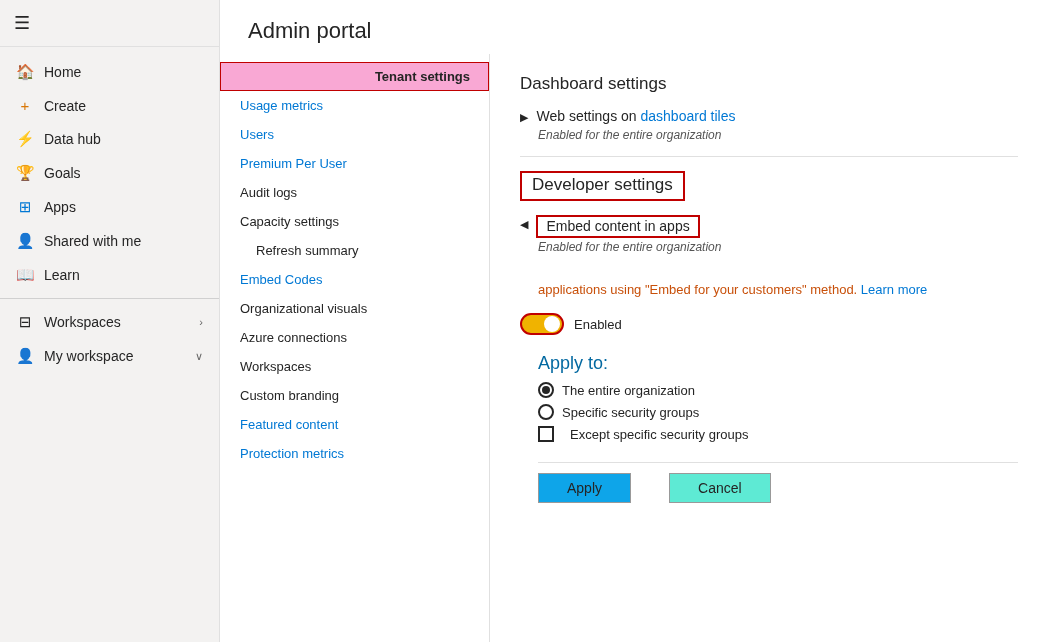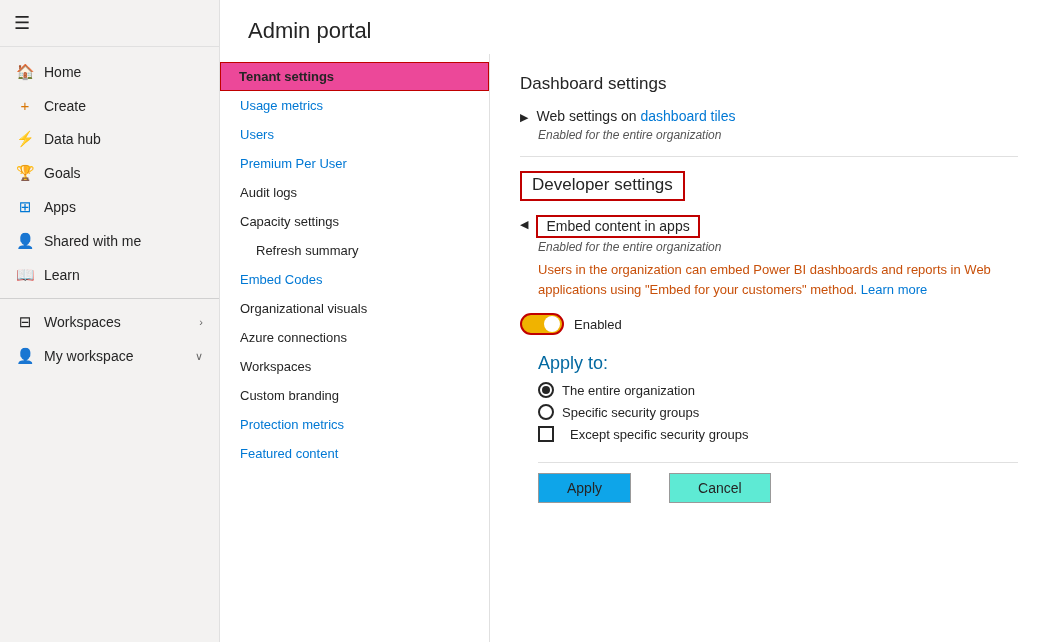--- a/index.html
+++ b/index.html
@@ -73,25 +73,26 @@
     }
     .sec-nav-item {
       display: block;
       padding: 7px 20px;
       color: #0078d4;
       cursor: pointer;
       font-size: 13px;
       text-decoration: none;
     }
     .sec-nav-item.active {
-      background: #ec4899;
+      background: #f9a8d4;
       color: #252525;
       font-weight: 600;
       border: 1.5px solid #c00000;
       padding: 6px 18px;
+      text-align: right;
     }
     .sec-nav-item.black { color: #252525; }
     .sec-nav-item.indent { padding-left: 36px; }
 
     
     .detail-panel {
       flex: 1;
       padding: 20px 30px;
       overflow-y: auto;
     }
@@ -275,22 +276,22 @@
       <a class="sec-nav-item" style="color:#0078d4">Users</a>
       <a class="sec-nav-item" style="color:#0078d4">Premium Per User</a>
       <a class="sec-nav-item black">Audit logs</a>
       <a class="sec-nav-item black">Capacity settings</a>
       <a class="sec-nav-item black indent">Refresh summary</a>
       <a class="sec-nav-item" style="color:#0078d4">Embed Codes</a>
       <a class="sec-nav-item black">Organizational visuals</a>
       <a class="sec-nav-item black">Azure connections</a>
       <a class="sec-nav-item black">Workspaces</a>
       <a class="sec-nav-item black">Custom branding</a>
+      <a class="sec-nav-item" style="color:#0078d4">Featured content</a>
       <a class="sec-nav-item" style="color:#0078d4">Protection metrics</a>
-      <a class="sec-nav-item" style="color:#0078d4">Featured content</a>
     </div>
 
     <div class="detail-panel">
 
       <div>
         <div class="section-title">Dashboard settings</div>
         <div class="feature-row">
           <span class="feature-arrow">▶</span>
           <div>
             <div class="feature-title">
@@ -312,21 +313,21 @@
         
         <div class="embed-row">
           <span class="embed-arrow">◀</span>
           <div class="embed-title-box">
             <span class="embed-title">Embed content in apps</span>
           </div>
         </div>
         <div class="embed-subtitle">Enabled for the entire organization</div>
 
         <div class="embed-desc">
-          <span>Users in the organization can embed Power BI dashboards and reports in Web</span><br>
+          <br>
           <span>applications using "Embed for your customers" method.</span>
           <span style="color:#0078d4; cursor:pointer;">Learn more</span>
         </div>
 
         
         <div class="toggle-row">
           <div class="toggle-outer">
             <div class="toggle-knob"></div>
           </div>
           <span class="toggle-label">Enabled</span>

